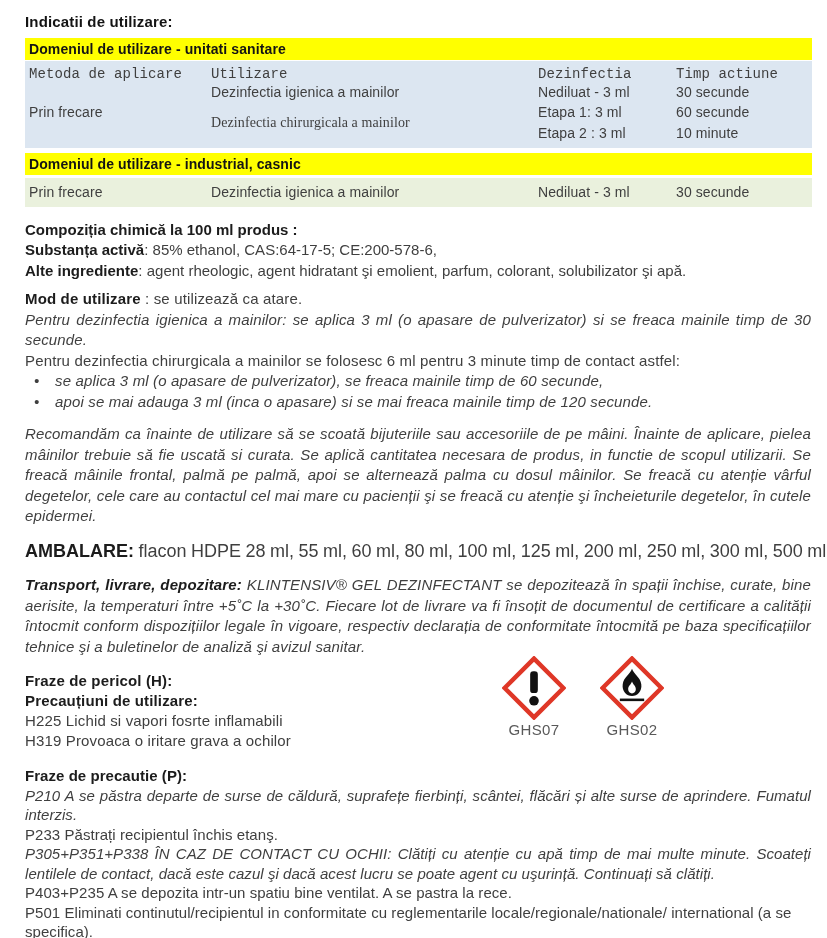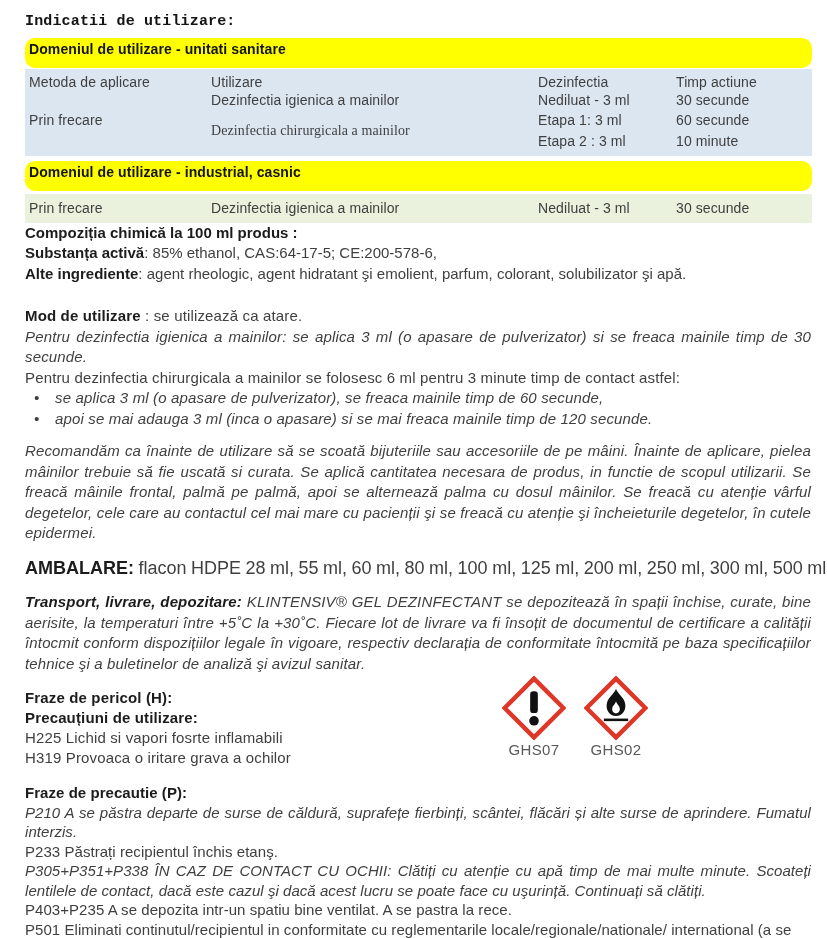--- a/index.html
+++ b/index.html
@@ -5,63 +5,63 @@
   html,body{margin:0;padding:0;}
   body{
     width:827px;height:938px;overflow:hidden;background:#ffffff;position:relative;
     box-sizing:border-box;padding:12px 16px 0 25px;
     font-family:"Liberation Sans",sans-serif;
     font-size:15px;line-height:20.5px;color:#3f3f3f;letter-spacing:0.15px;
   }
   p{margin:0;}
   .b{font-weight:bold;color:#1c1c1c;}
   .just{text-align:justify;font-style:italic;}
-  .doc-title{font-weight:bold;color:#141414;margin:0 0 5px 0;font-family:Liberation Mono, monospace;}
+  .doc-title{font-weight:bold;color:#141414;margin:0 0 5px 0;}
 
   
   .tbl{width:787px;font-size:14px;line-height:18px;letter-spacing:0.1px;}
-  .yrow{background:#FFFF00;font-weight:bold;color:#141414;padding:2px 4px 10px 4px;border-radius:10px;}
+  .yrow{background:#FFFF00;font-weight:bold;color:#141414;padding:2px 4px 2px 4px;}
   .bluegrid{
     background:#DCE6F1;display:grid;margin-top:1px;
     grid-template-columns:182px 327px 138px 1fr;
     grid-template-rows:18px 20px 21px 21px;
     padding:3px 0 4px 0;
   }
   .cell{padding:1px 4px;}
   .col1{grid-column:1;}
   .col2{grid-column:2;}
   .col3{grid-column:3;}
   .col4{grid-column:4;}
-  .r1{grid-row:1;}
+  .r1{grid-row:1;font-family:Liberation Mono, monospace;}
   .r2{grid-row:2;}
   .r3{grid-row:3;}
   .r4{grid-row:4;}
   .span34{grid-row:3/5;display:flex;align-items:center;font-family:Liberation Serif, serif;}
   .tgap{height:5px;}
   .greengrid{
     background:#EAF1DD;display:grid;margin-top:3px;
     grid-template-columns:182px 327px 138px 1fr;
     padding:4px 0 5px 0;
   }
 
   
-  .sec-comp{line-height:20.5px;}
+  .sec-comp{margin-top:13px;line-height:20.5px;}
   .sec-comp p{letter-spacing:0;}
-  .sec-usage{margin-top:22px;}
+  .sec-usage{margin-top:8px;}
   .bullet{padding-left:30px;position:relative;font-style:italic;}
   .bullet::before{content:"\2022";position:absolute;left:9px;top:0;color:#3f3f3f;}
   .sec-recom{margin-top:12px;}
   .sec-amb{margin-top:14px;white-space:nowrap;letter-spacing:0;word-spacing:-0.5px;font-size:18px;}
   .sec-transp{margin-top:14px;}
   .sec-prec{margin-top:14px;line-height:20px;}
   .sec-frazep{margin-top:15px;line-height:19.5px;}
   .sec-frazep p{letter-spacing:0.05px;}
 
   
-  .pic-block{position:absolute;left:501px;top:676px;display:flex;gap:16px;}
+  .pic-block{position:absolute;left:501px;top:656px;display:flex;gap:32px;}
   .pic{width:66px;text-align:center;}
   .pic svg{display:block;margin:0 auto;}
   .pic-label{margin-top:1px;color:#595959;font-size:15px;letter-spacing:0.4px;line-height:18px;}
 </style>
 </head>
 <body>
 
 <p class="doc-title">Indicatii de utilizare:</p>
 
 <div class="tbl">
@@ -148,16 +148,16 @@
       <rect x="31" y="66.5" width="38" height="4" fill="#111111"></rect>
     </svg>
     <div class="pic-label">GHS02</div>
   </div>
 </div>
 
 <div class="sec-frazep">
   <p class="b">Fraze de precautie (P):</p>
   <p class="just">P210 A se păstra departe de surse de căldură, suprafețe fierbinți, scântei, flăcări și alte surse de aprindere. Fumatul interzis.</p>
   <p>P233 Păstrați recipientul închis etanş.</p>
-  <p class="just">P305+P351+P338 ÎN CAZ DE CONTACT CU OCHII: Clătiți cu atenție cu apă timp de mai multe minute. Scoateți lentilele de contact, dacă este cazul şi dacă acest lucru se poate face cu uşurință. Continuați să clătiți.</p>
+  <p class="just">P305+P351+P338 ÎN CAZ DE CONTACT CU OCHII: Clătiți cu atenție cu apă timp de mai multe minute. Scoateți lentilele de contact, dacă este cazul şi dacă acest lucru se poate agent cu uşurință. Continuați să clătiți.</p>
   <p>P403+P235 A se depozita intr-un spatiu bine ventilat. A se pastra la rece.</p>
   <p>P501 Eliminati continutul/recipientul in conformitate cu reglementarile locale/regionale/nationale/ international (a se specifica).</p>
 </div>
 
 </body></html>

